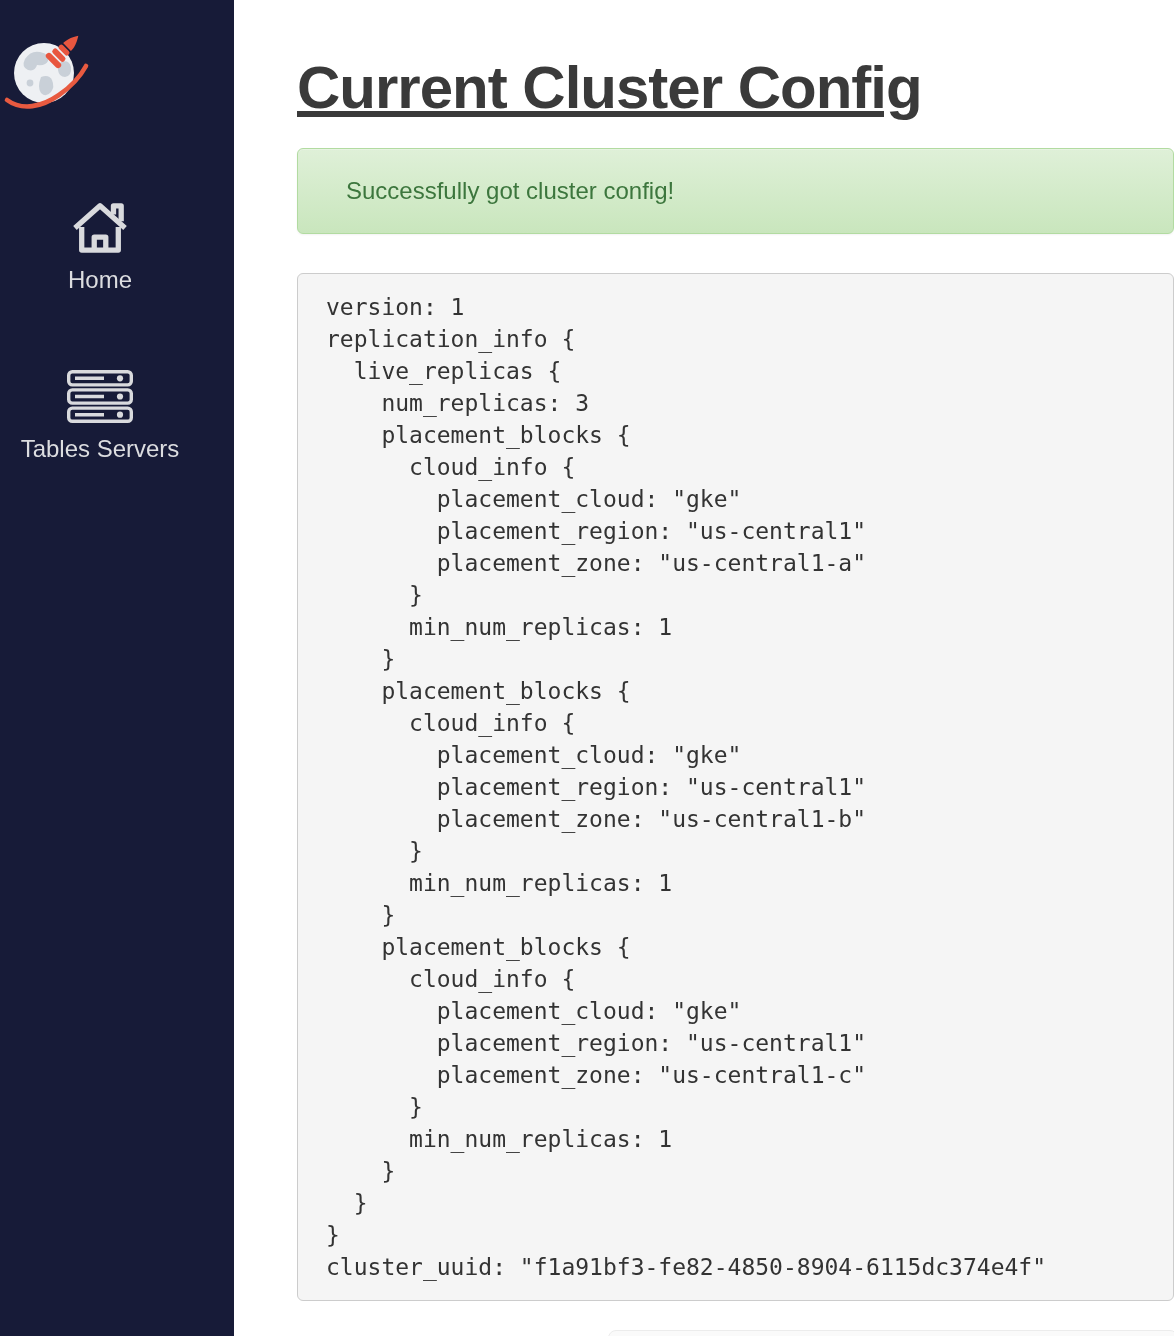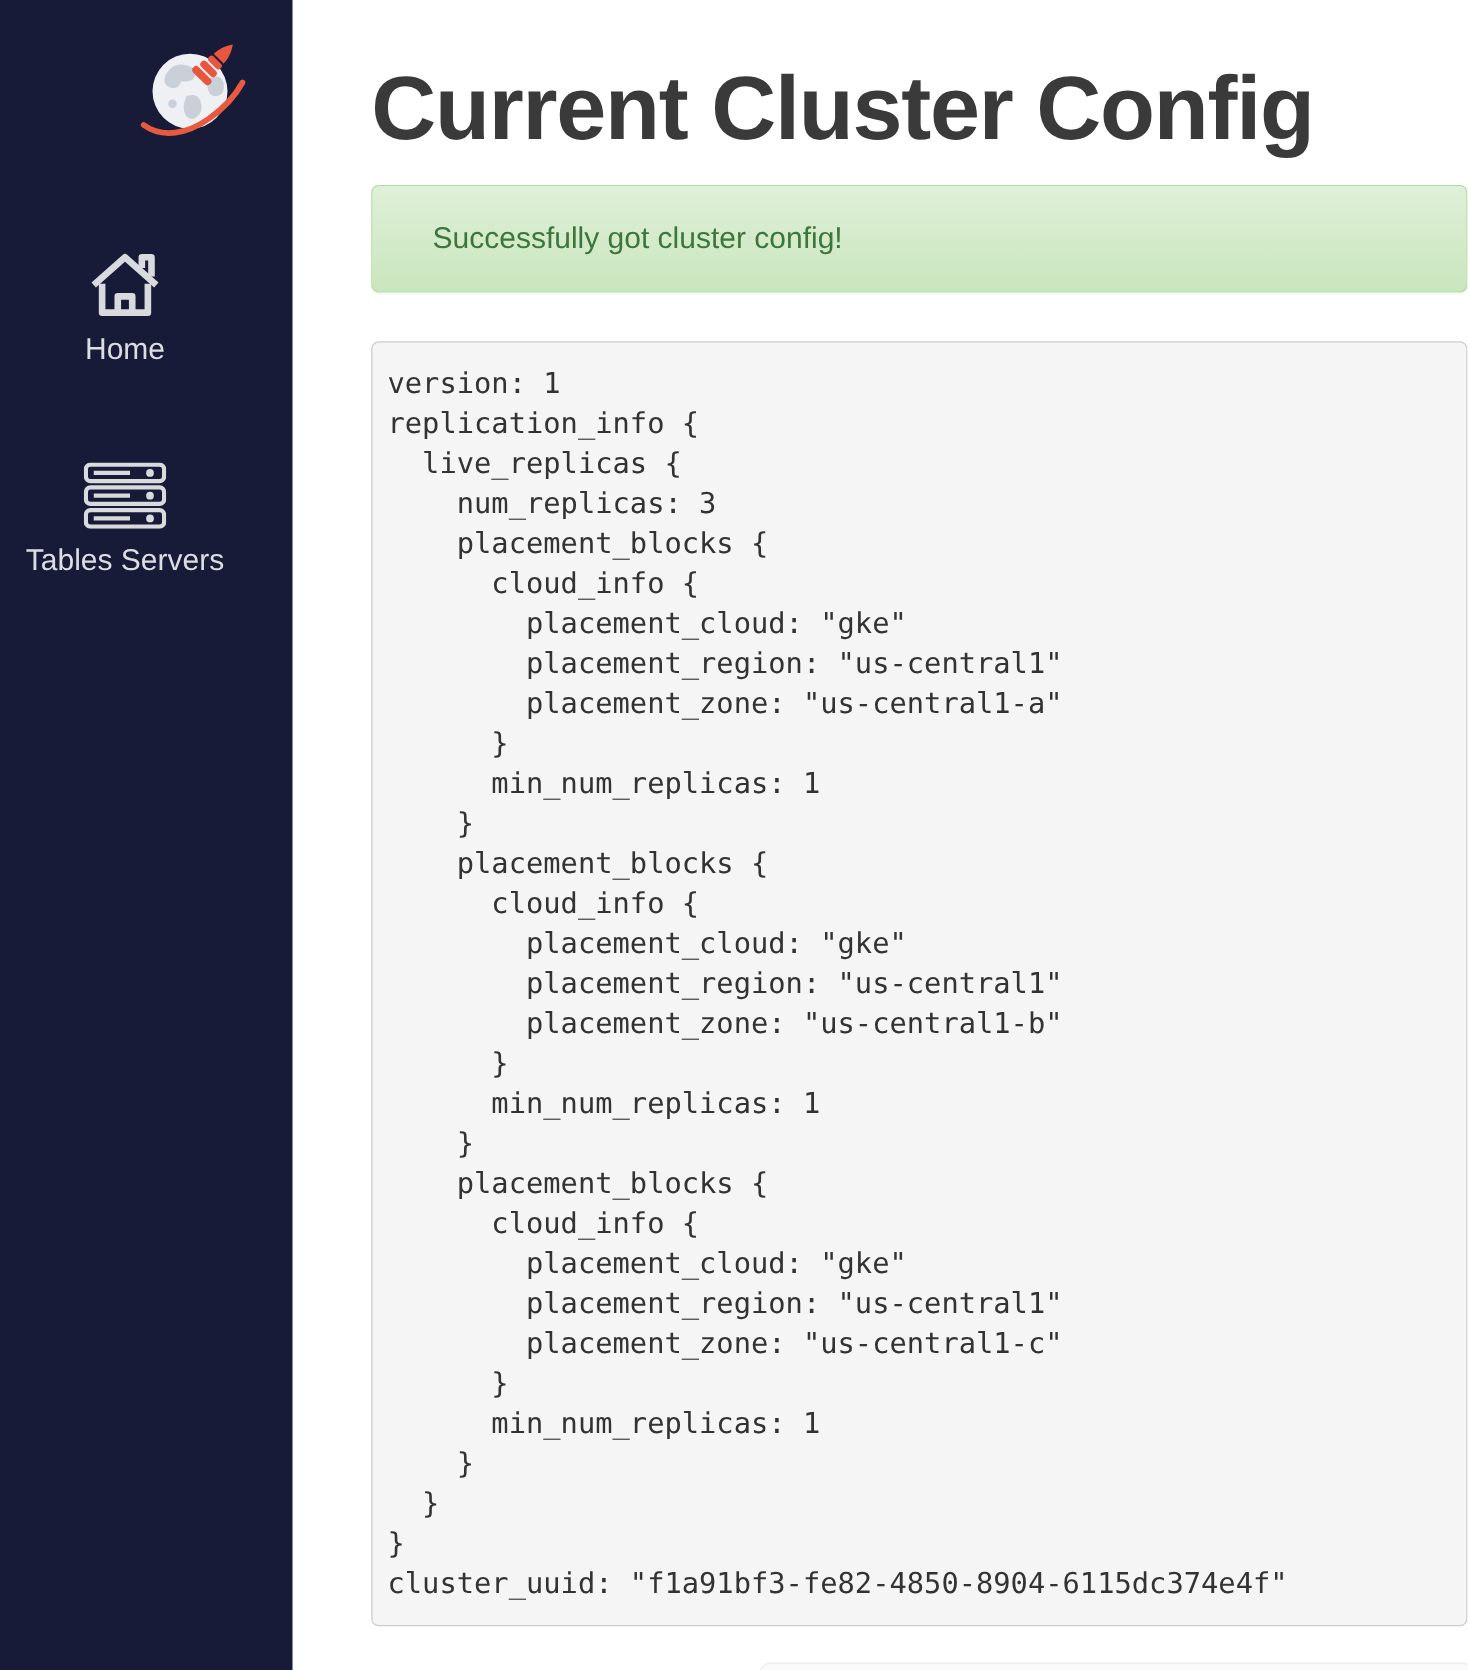--- a/index.html
+++ b/index.html
@@ -12,21 +12,21 @@
     position: relative;
   }
   
   .sidebar {
     position: absolute; left: 0; top: 0; bottom: 0;
     width: 234px;
     background: var(--sidebar_bg, #171b38);
   }
   .side-inner {
     width: 200px;
-    display: flex; flex-direction: column; align-items: flex-end;
+    display: flex; flex-direction: column; align-items: flex-start;
   }
   .logo-box { margin-top: 26px; width: 92px; height: 88px; cursor: pointer; }
   .nav { margin-top: 86px; width: 100%; }
   .nav-item {
     display: flex; flex-direction: column; align-items: center;
     margin-bottom: 74px;
     cursor: pointer;
   }
   .icon-box { height: 54px; display: flex; align-items: center; justify-content: center; }
   .nav-label {
@@ -35,44 +35,45 @@
     color: #dcdde0;
     white-space: nowrap;
   }
   
   .main {
     position: absolute; left: 234px; top: 0; right: 0; bottom: 0;
     padding: 30px 0 0 63px;
   }
   h1.page-title {
     margin: 24px 0 0 0;
-    font-size: 72px; line-height: 67px;
+    font-size: 60px; line-height: 67px;
     font-weight: bold;
     letter-spacing: -1px;
     color: #3a3a3a;
+    text-decoration: underline;
   }
   .alert-success {
     margin-top: 27px;
     border: 1px solid var(--alert_border, #b2dba1);
     border-radius: 6px;
     background-image: linear-gradient(to bottom, var(--alert_bg, #dff0d8) 0%, #c9e6bd 100%);
     box-shadow: inset 0 1px 0 rgba(255,255,255,.25), 0 1px 2px rgba(0,0,0,.05);
     color: var(--alert_text, #3c763d);
     font-size: 24px; line-height: 30px;
     padding: 27px 48px;
   }
   pre.config {
     margin: 39px 0 0 0;
     background: var(--code_bg, #f5f5f5);
     border: 1px solid var(--code_border, #cccccc);
     border-radius: 6px;
     color: var(--code_text, #333333);
     font-family: "DejaVu Sans Mono", "Liberation Mono", monospace;
     font-size: 23px; line-height: 32px;
-    padding: 17px 12px;
+    padding: 17px 28px;
     white-space: pre;
     overflow: hidden;
   }
   .partial-panel {
     position: absolute;
     left: 608px; right: -4px; bottom: -3px;
     height: 9px;
     background: #fafafa;
     border: 1px solid #ececec;
     border-radius: 8px 8px 0 0;

